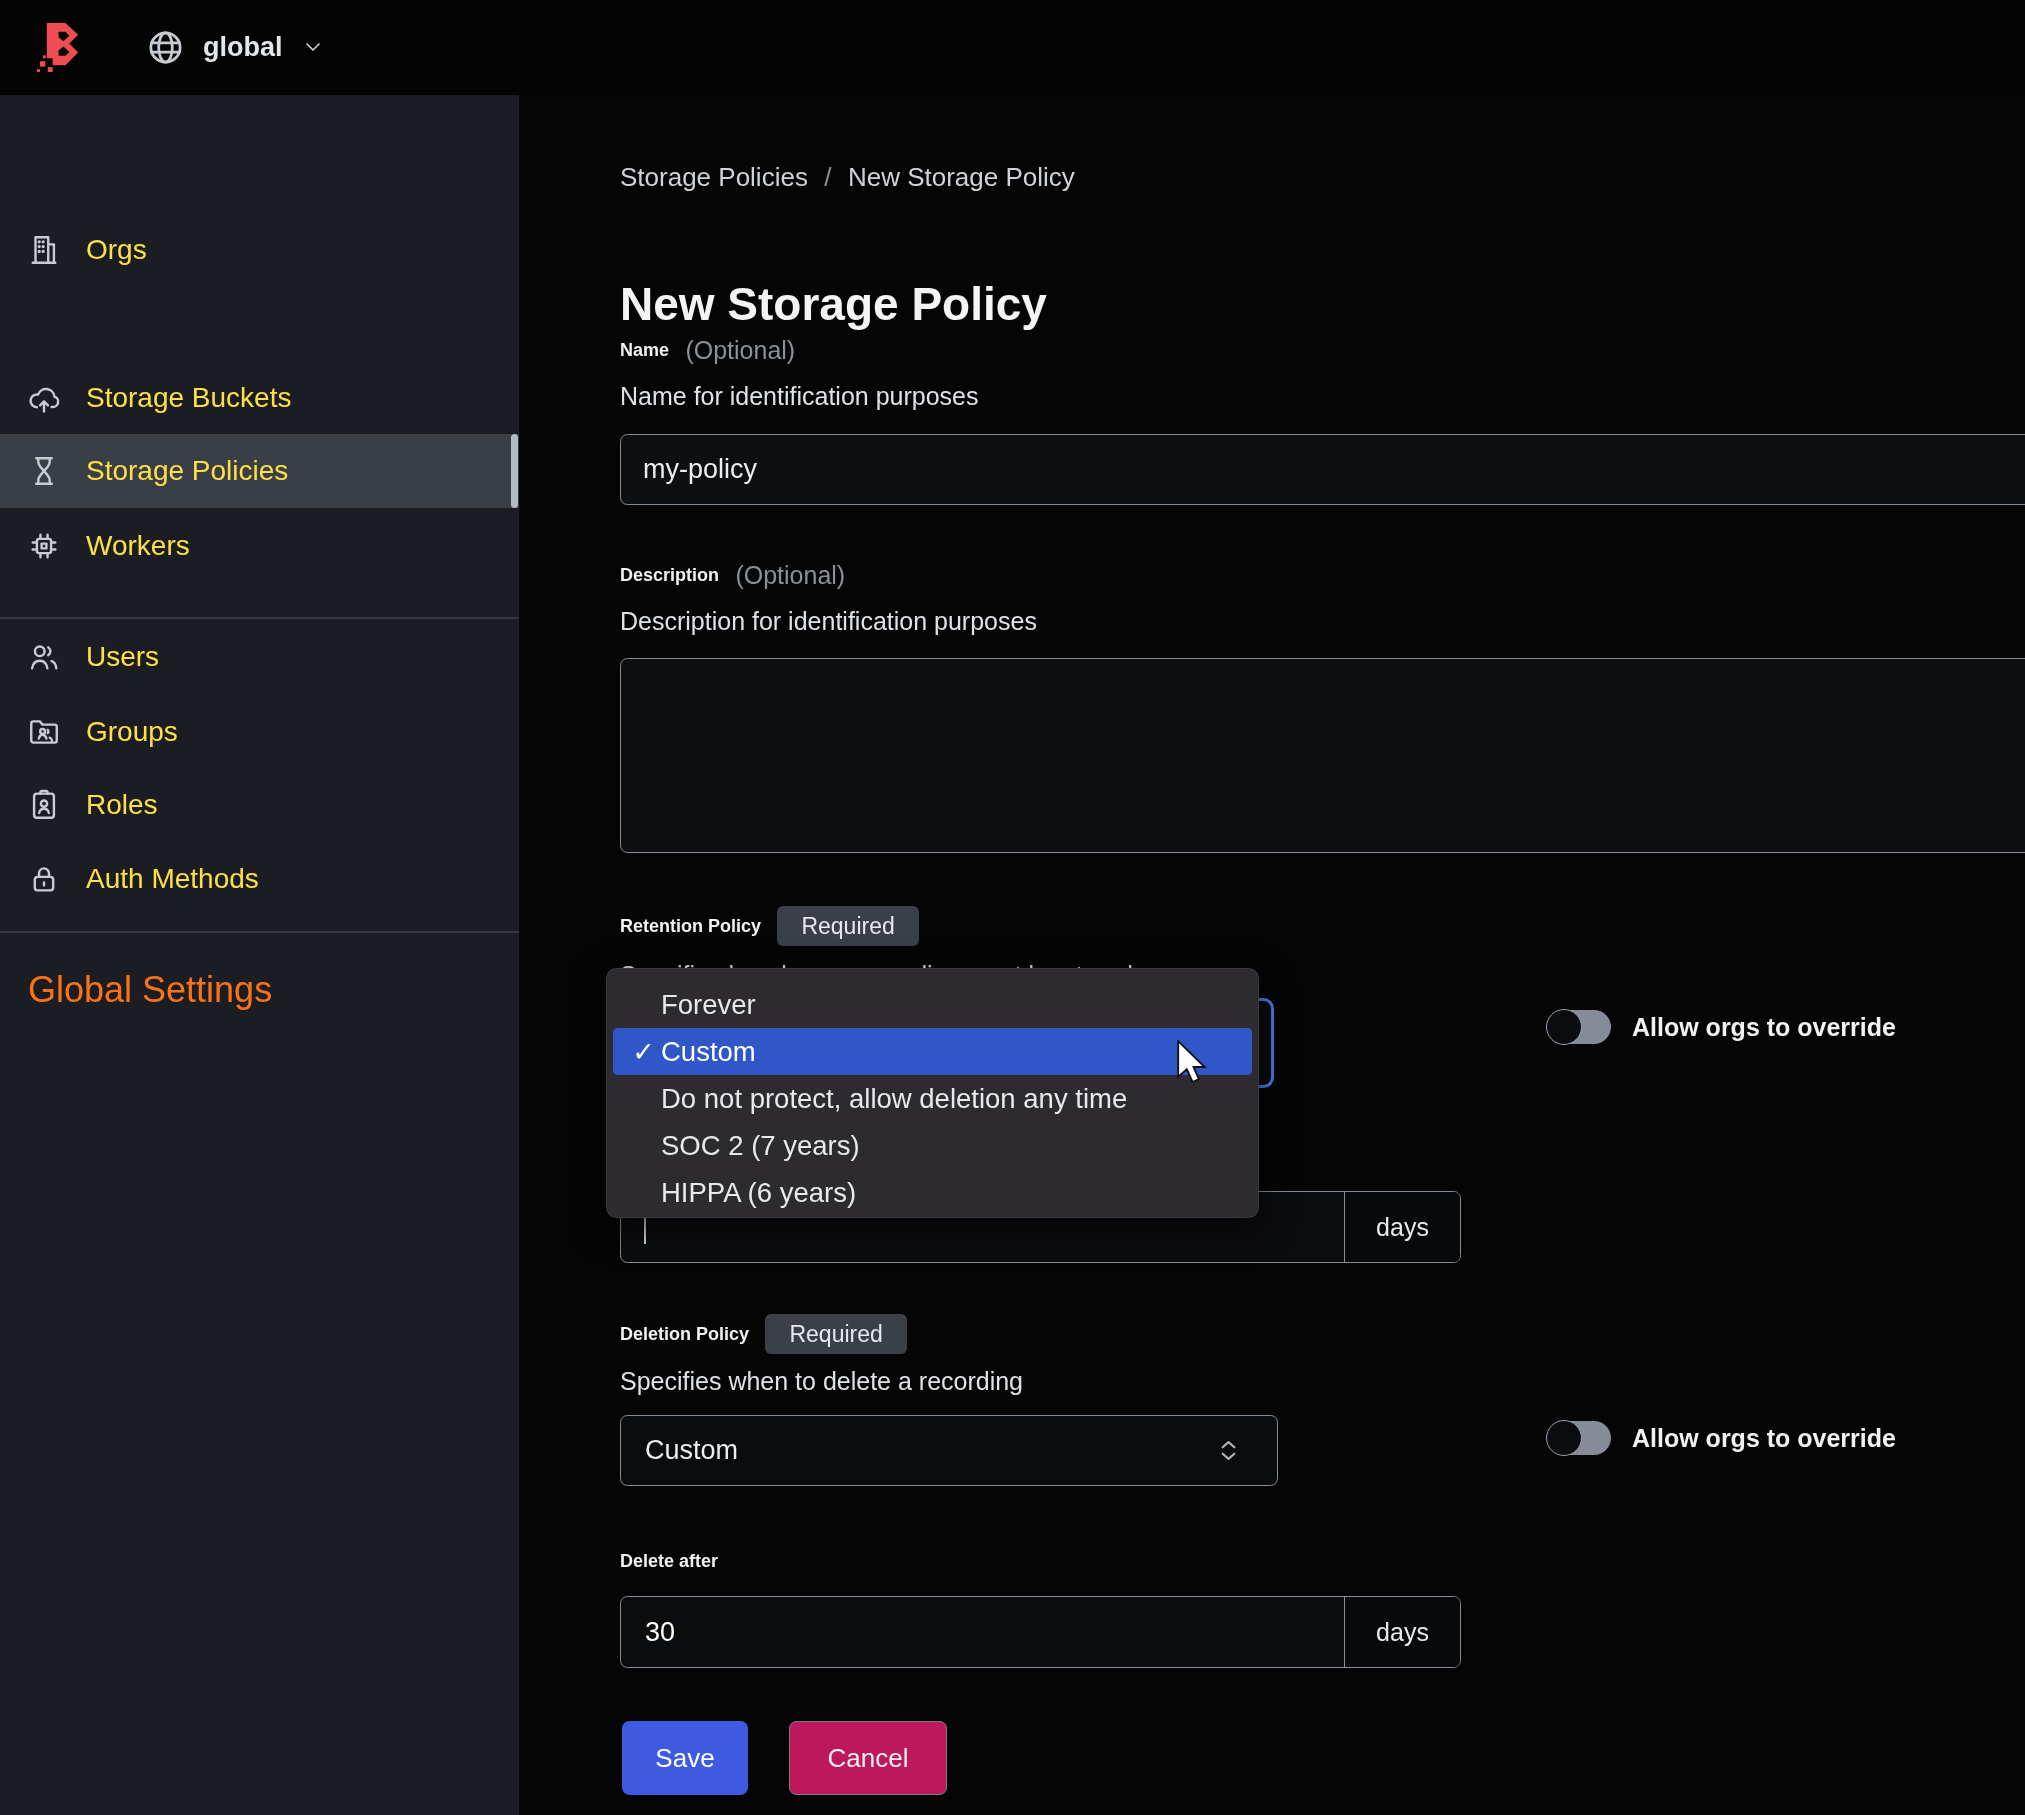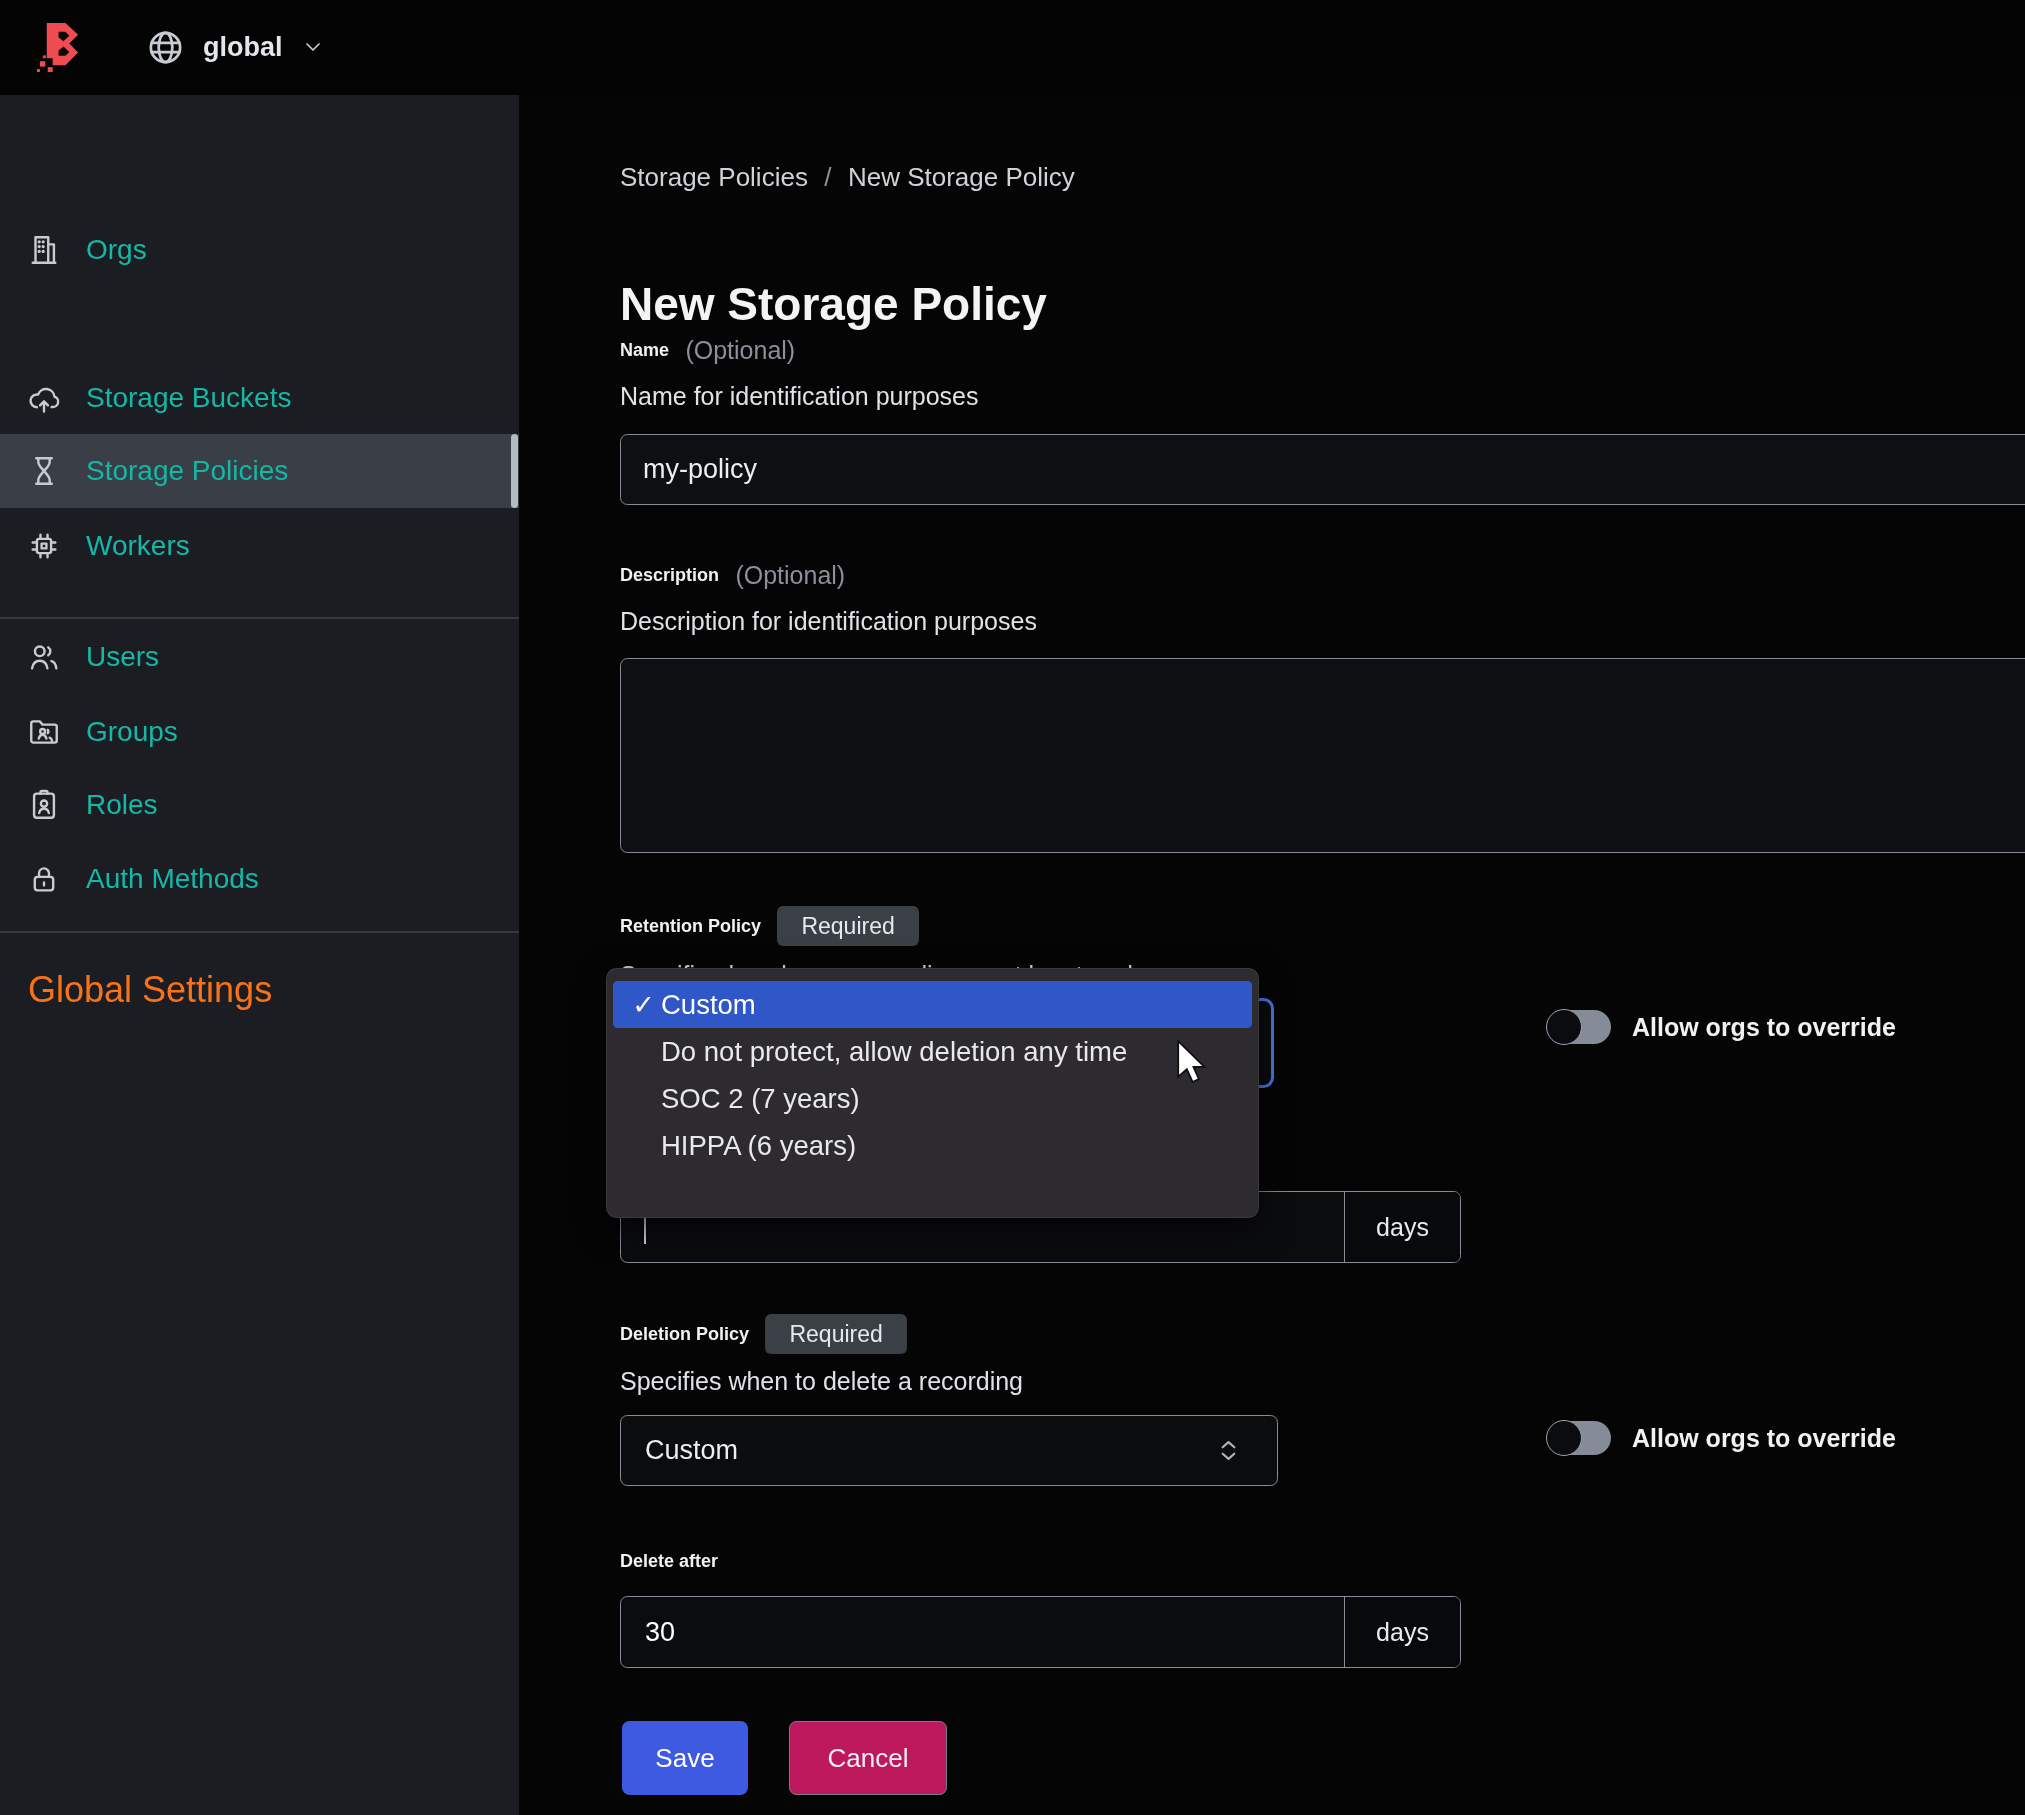--- a/index.html
+++ b/index.html
@@ -10,21 +10,21 @@
   
   .topbar{position:absolute;left:0;top:0;width:2025px;height:95px;background:#040404;}
   .scope{position:absolute;left:146px;top:16.4px;height:62px;display:flex;align-items:center;gap:18px;cursor:pointer;}
   .scope-label{font-size:27px;font-weight:700;color:#e3e6ea;}
 
   
   .sidebar{position:absolute;left:0;top:95px;width:519px;height:1720px;background:#1b1d23;}
   .nav-item{position:absolute;left:0;width:519px;height:74px;display:flex;align-items:center;cursor:pointer;}
   .nav-item.active{background:#3a3e47;}
   .nav-ico{position:absolute;left:27px;width:34px;height:34px;display:flex;align-items:center;justify-content:center;}
-  .nav-lbl{position:absolute;left:86px;font-size:28px;font-weight:500;color:#14b8a6;white-space:nowrap;}
+  .nav-lbl{position:absolute;left:86px;font-size:28px;font-weight:500;color:#fde047;white-space:nowrap;}
   .nav-div{position:absolute;left:0;width:519px;height:1.5px;background:#343841;}
   .nav-plain{position:absolute;left:28px;font-size:36px;font-weight:500;color:#f97316;cursor:pointer;white-space:nowrap;}
   .sb-thumb{position:absolute;left:511px;top:434px;width:7.4px;height:74px;border-radius:3.7px;background:#b6bac1;}
 
   svg.ic{stroke:#c7cbd2;fill:none;stroke-width:1.7;stroke-linecap:round;stroke-linejoin:round;}
 
   
   .crumbs{position:absolute;left:620px;top:159px;height:37px;display:flex;align-items:center;gap:16.4px;font-size:26px;color:#cfd3d8;white-space:nowrap;}
   .crumb-sep{color:#8d939c;}
   .h1{position:absolute;left:620px;top:246px;font-size:46px;font-weight:700;color:#f3f4f6;white-space:nowrap;}
@@ -233,20 +233,21 @@
   <div class="caret"></div>
 
   <div class="toggle-row" style="left:1547px;top:1010px;">
     <div class="tg-track">
       <div class="tg-knob"></div>
     </div>
     <span class="tg-lbl">Allow orgs to override</span>
   </div>
 
   <div class="menu">
+    <div class="mi">Forever</div>
     <div class="mi hl">
       <span class="chk">✓</span>
       <span>Custom</span>
     </div>
     <div class="mi">Do not protect, allow deletion any time</div>
     <div class="mi">SOC 2 (7 years)</div>
     <div class="mi">HIPPA (6 years)</div>
   </div>
 
   <svg class="cursor" width="36" height="46" viewBox="0 0 30 40">

